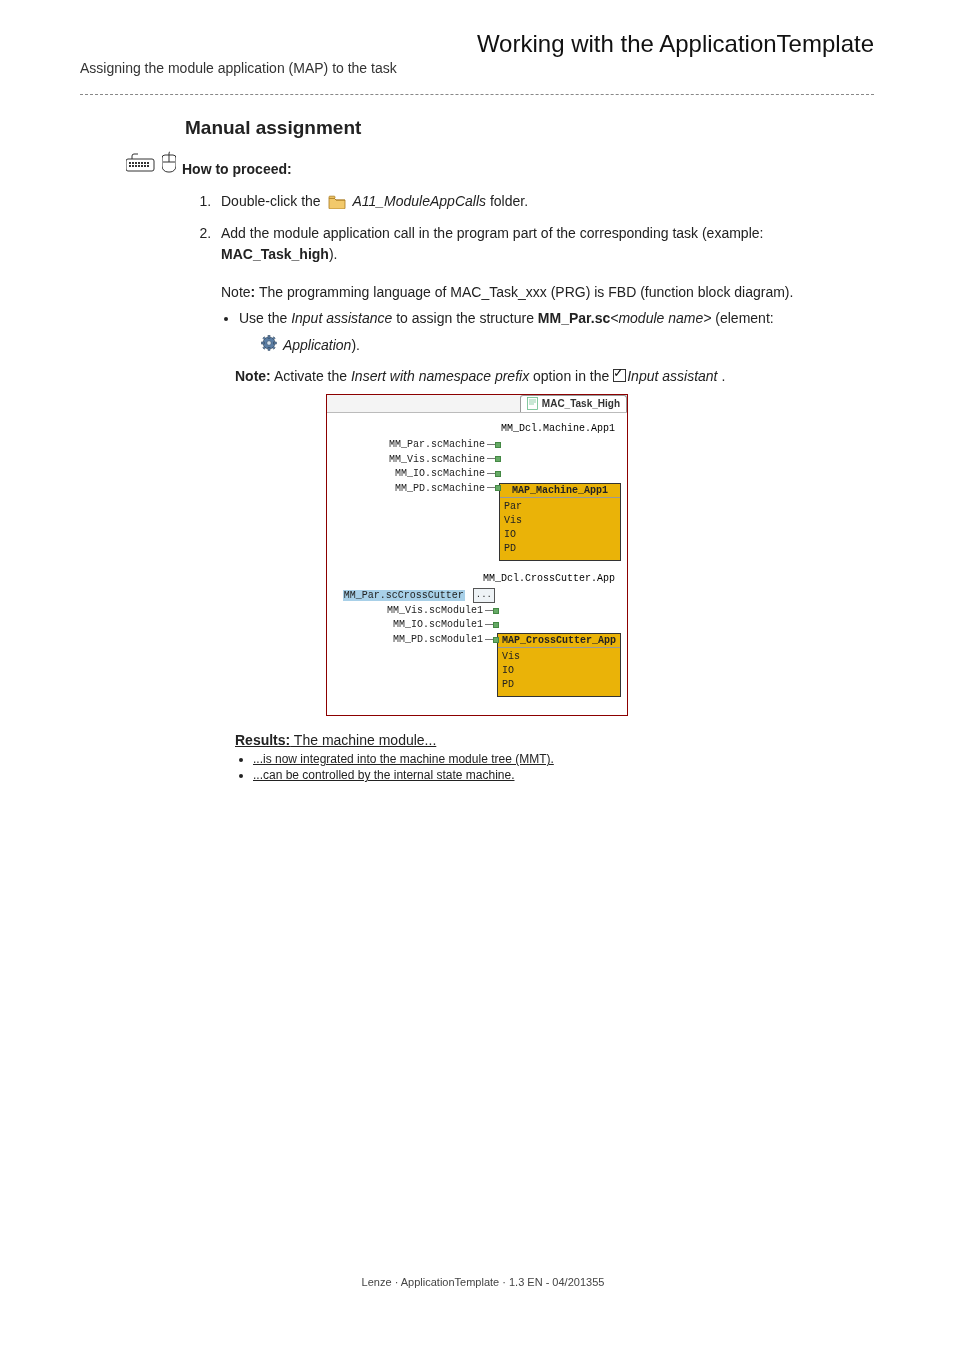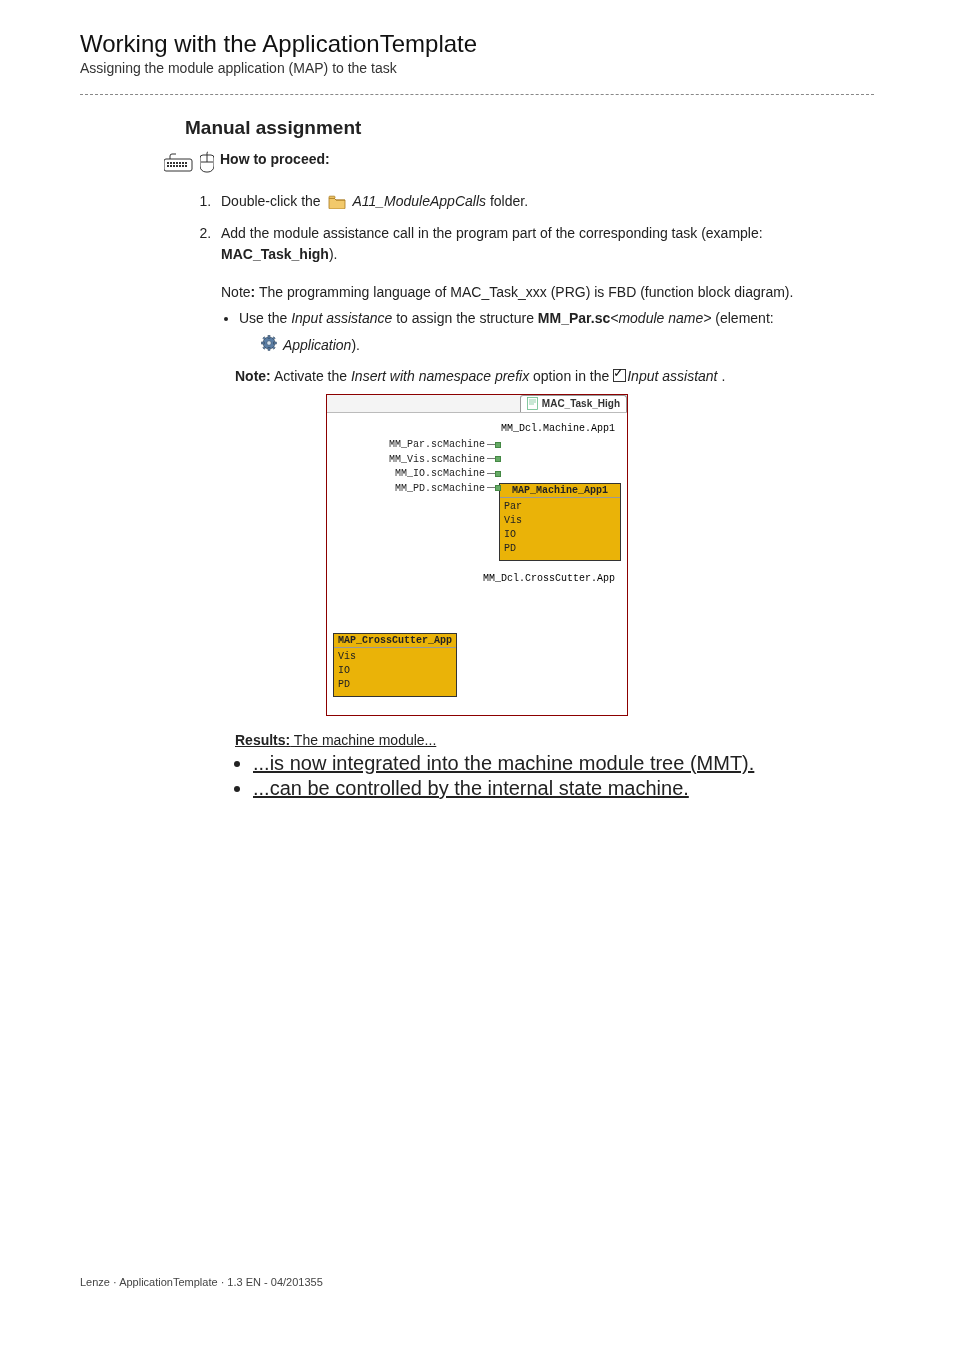--- a/index.html
+++ b/index.html
@@ -14,41 +14,42 @@
     padding: 30px 80px 30px 80px;
     box-sizing: border-box;
     min-height: 1310px;
     position: relative;
   }
   .main-title {
     font-size: 24px;
     font-weight: 400;
     color: #111;
     margin: 0 0 2px 0;
+    text-align: right;
   }
   .sub-title {
     font-size: 14px;
     font-weight: 400;
     color: #333;
     margin: 0 0 18px 0;
   }
   .hr-dashed {
     border: none;
     border-top: 1.5px dashed #888;
     margin: 10px 0 22px 0;
   }
   .section-heading {
     font-weight: 700;
     font-size: 19px;
     margin: 0 0 12px 105px;
   }
   .howto-row {
     display: flex;
-    align-items: flex-start;
-    margin-left: 84px;
+    align-items: flex-end;
+    margin-left: 46px;
     margin-bottom: 14px;
     gap: 6px;
   }
   .icon-keyboard {
     display: inline-block;
     vertical-align: middle;
   }
   .icon-mouse {
     display: inline-block;
     vertical-align: middle;
@@ -245,31 +246,31 @@
 
   .results {
     margin: 8px 0 0 155px;
     font-size: 14px;
     text-decoration: underline;
   }
   ul.results-list {
     list-style: disc;
     margin: 4px 0 0 18px;
     padding: 0;
-    font-size: 20px;
+    font-size: 12px;
   }
   ul.results-list li { margin-bottom: 2px; }
 
   .footer {
     position: absolute;
     bottom: 22px;
     left: 80px;
     right: 68px;
     display: flex;
-    justify-content: flex-start;
+    justify-content: center;
     font-size: 11px;
     color: #444;
   }
 </style>
 </head>
 <body>
 
 <div class="page">
 
   <h1 class="main-title">Working with the ApplicationTemplate</h1>
@@ -318,21 +319,21 @@
         <svg width="18" height="14" viewBox="0 0 18 14">
           <path d="M1 3 h5 l2 2 h9 v8 a1 1 0 0 1 -1 1 h-14 a1 1 0 0 1 -1 -1 z" fill="#f2c96b" stroke="#a87a1f" stroke-width="0.8"></path>
           <path d="M1 3 h5 l2 2 h9" fill="none" stroke="#a87a1f" stroke-width="0.8"></path>
           <rect x="1" y="1.2" width="6" height="2.2" rx="0.8" fill="#f2c96b" stroke="#a87a1f" stroke-width="0.8"></rect>
         </svg>
       </span>
       <span class="italic">A11_ModuleAppCalls</span>
       <span> folder.</span>
     </li>
     <li>
-      <span>Add the module assistance call in the program part of the corresponding task (example: </span><span class="bold">MAC_Task_high</span><span>).</span>
+      <span>Add the module application call in the program part of the corresponding task (example: </span><span class="bold">MAC_Task_high</span><span>).</span>
       <div class="note-line">
         <span>Note</span><span class="bold">:</span><span> The programming language of MAC_Task_xxx (PRG) is FBD (function block diagram).</span>
       </div>
       <ul class="inner">
         <li>
           <span>Use the </span><span class="italic">Input assistance</span><span> to assign the structure </span><span class="bold">MM_Par.sc</span><span class="italic">&lt;module name&gt;</span><span> (element:</span>
           <div class="app-line">
             <span class="gear-icon">
               <svg width="16" height="16" viewBox="0 0 16 16">
                 <circle cx="8" cy="8" r="6" fill="#5b7ea5" stroke="#2d4258" stroke-width="0.6"></circle>
@@ -401,20 +402,29 @@
                   <span>PD</span>
                 </div>
             </div>
           </div>
         </div>
       </div>
 
       <div class="call-block">
         <div class="fb-label">MM_Dcl.CrossCutter.App</div>
         <div class="fb-wrap">
+          <div class="fb-left">
+            <span class="row">
+              <span class="highlight">MM_Par.scCrossCutter</span>
+              <span class="dots-box">...</span>
+            </span>
+            <span class="row"><span>MM_Vis.scModule1</span><span class="conn"></span></span>
+            <span class="row"><span>MM_IO.scModule1</span><span class="conn"></span></span>
+            <span class="row"><span>MM_PD.scModule1</span><span class="conn"></span></span>
+          </div>
           <div class="fb-box">
             <div class="fb-title">MAP_CrossCutter_App</div>
             <div class="fb-pins">
               <div class="pin-row">
                   <span></span>
                 </div>
               <div class="pin-row">
                   <span>Vis</span>
                 </div>
               <div class="pin-row">

